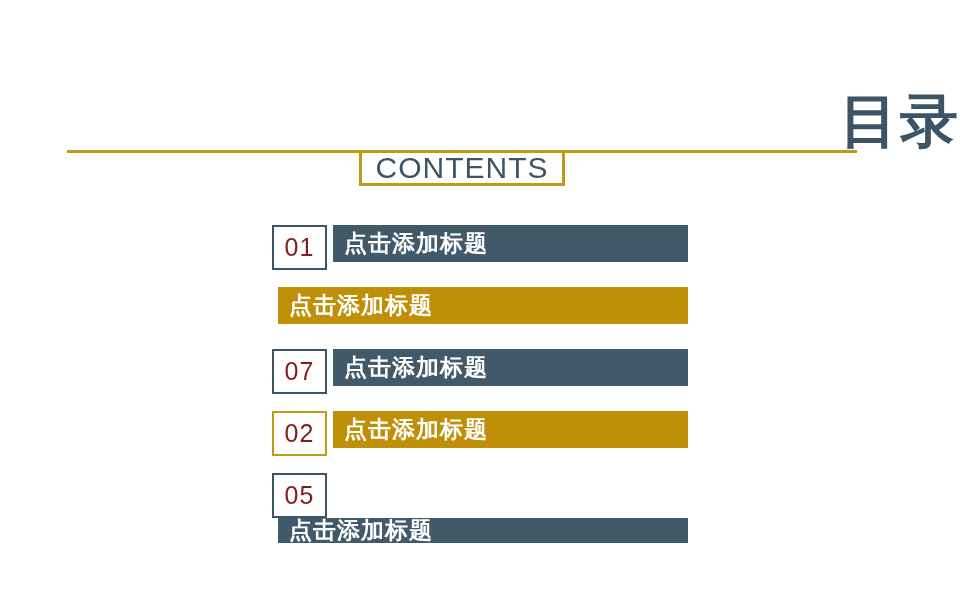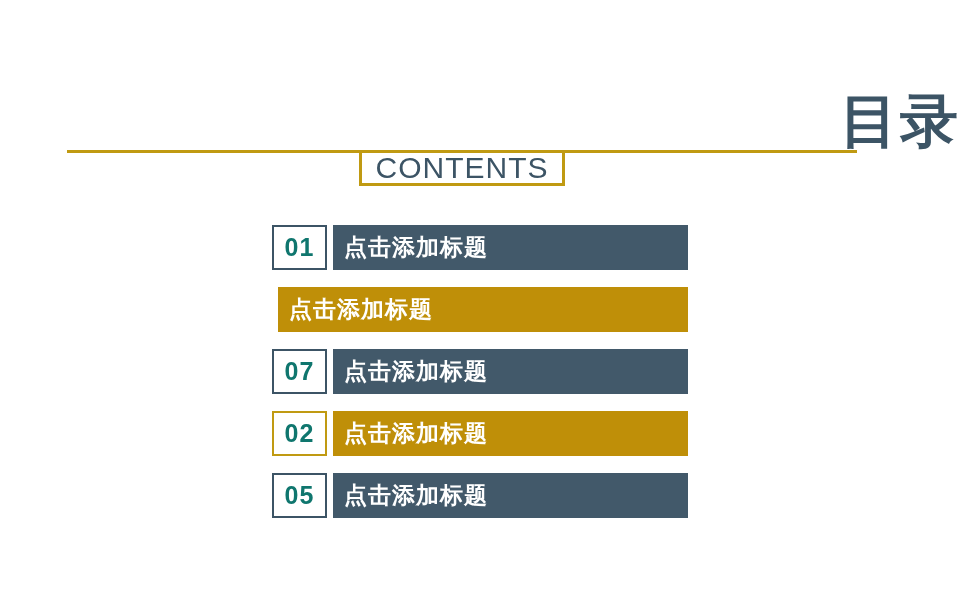--- a/index.html
+++ b/index.html
@@ -82,41 +82,42 @@
     width: 416px;
   }
   .toc-row {
     display: flex;
     align-items: stretch;
     height: 45px;
     margin-bottom: 17px;
   }
   .toc-row:last-child {
     margin-bottom: 0;
+    flex-direction: column;
   }
   .toc-num {
     flex: 0 0 auto;
     width: 55px;
     height: 45px;
     box-sizing: border-box;
     border: 2px solid #3C5465;
     background: #ffffff;
     display: flex;
     align-items: center;
     justify-content: center;
     font-size: 25px;
     line-height: 27px;
-    font-weight: bold;
-    color: #0f766e;
+    font-weight: normal;
+    color: #7f1d1d;
     letter-spacing: 1px;
   }
   .toc-bar {
     flex: 1 1 auto;
     margin-left: 6px;
-    height: 45px;
+    height: 37px;
     background: #42596A;
     display: flex;
     align-items: center;
     box-sizing: border-box;
     padding-left: 11px;
   }
   .toc-bar-text {
     font-size: 23px;
     line-height: 25px;
     font-weight: bold;

